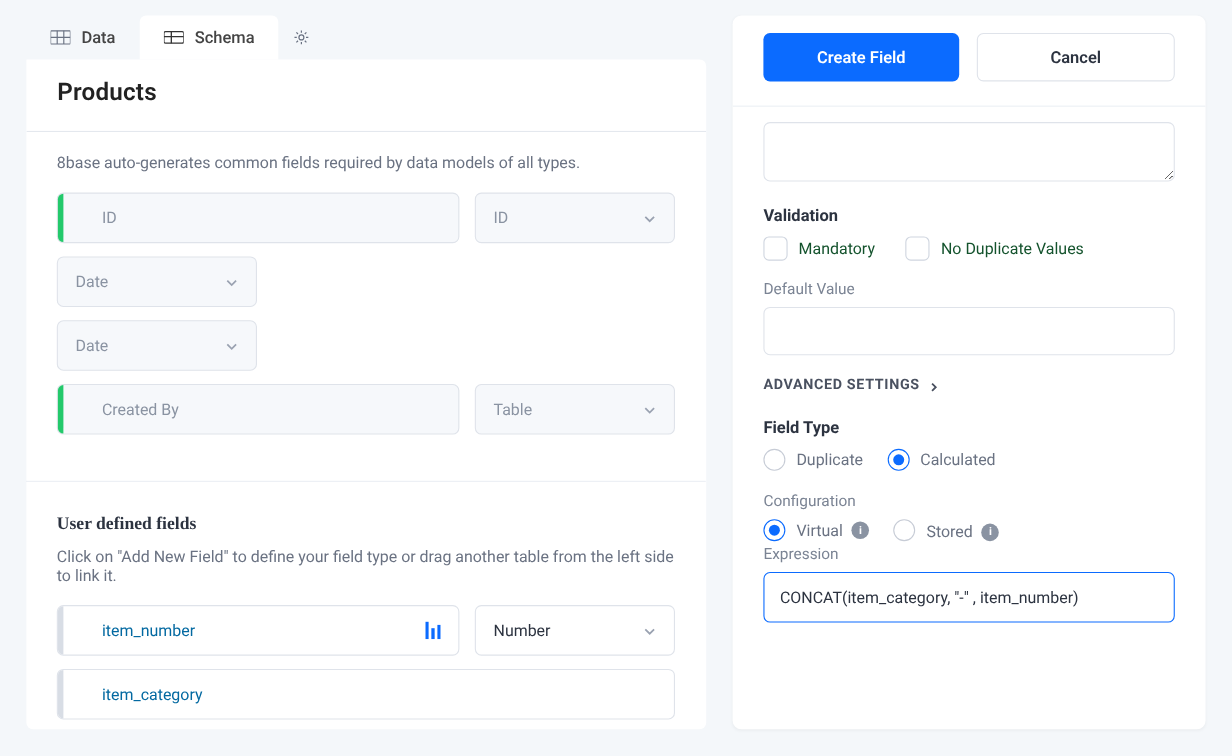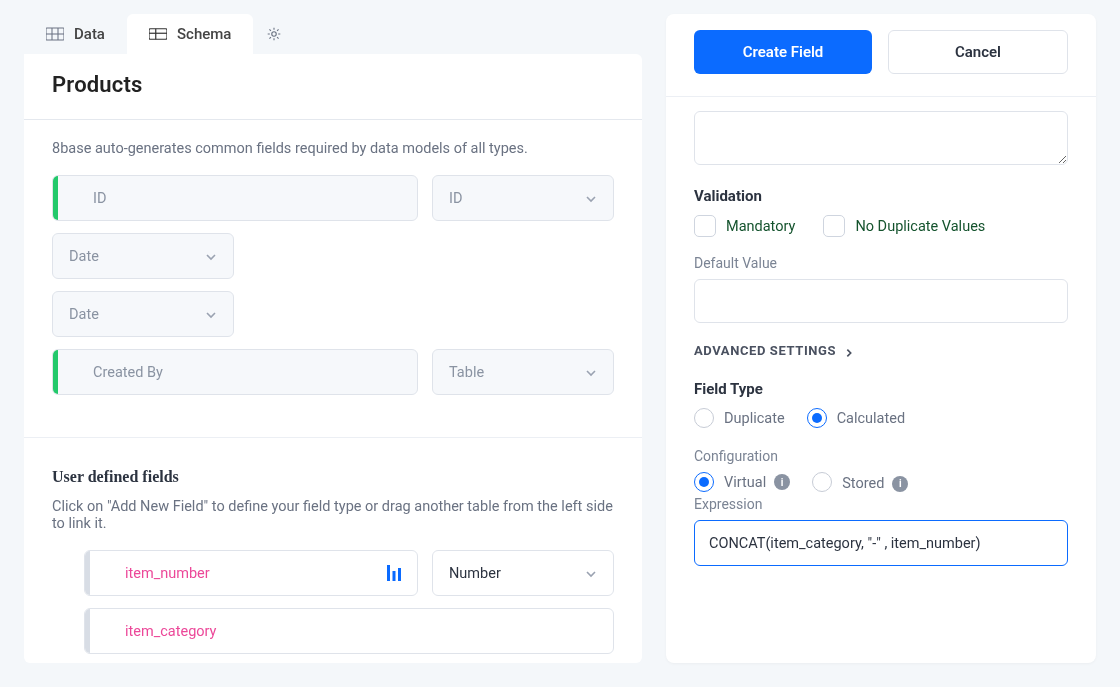--- a/index.html
+++ b/index.html
@@ -24,21 +24,21 @@
   .bars-icon { width:14px; height:16px; }
 
   .panel-body { border-top: 1px solid #e4e8ee; padding: 0; flex:1; overflow:auto; }
   .help-text { padding: 20px 28px 18px; font-size: 14.5px; color: #6a7282; }
   .section-title { padding: 4px 28px 10px; font-size: 16px; font-weight: 700; color: #2c3340; font-family: Liberation Serif, serif; }
 
   .field-rows { padding: 0 28px 22px; }
   .field-row { display:flex; gap:14px; margin-bottom: 12px; }
   .field-cell { border:1px solid #dfe3ea; border-radius:6px; height:46px; display:flex; align-items:center; padding: 0 16px 0 40px; font-size:14.5px; position:relative; }
   .field-name { flex: 1; background:#f6f8fb; color:#8a93a2; }
-  .field-name.user { background:#fff; color:#ec4899;margin-left:32px; }
+  .field-name.user { background:#fff; color:#0369a1; }
   .accent { position:absolute; left:0; top:0; bottom:0; width:5px; border-radius:6px 0 0 6px; }
   .accent.green { background:#23c96b; }
   .accent.gray { background:#d8dde5; }
   .bars-right { position:absolute; right:16px; top:50%; transform:translateY(-50%); width:14px; height:16px; }
   .field-type { width: 182px; background:#f6f8fb; color:#8a93a2; justify-content:space-between; padding-left:16px; cursor:pointer; }
   .field-type.user { background:#fff; color:#2c3340; }
   .chev { width:12px; height:12px; }
   .sep { border-top:1px solid #eceff4; margin: 8px 0 26px; }
 
   

